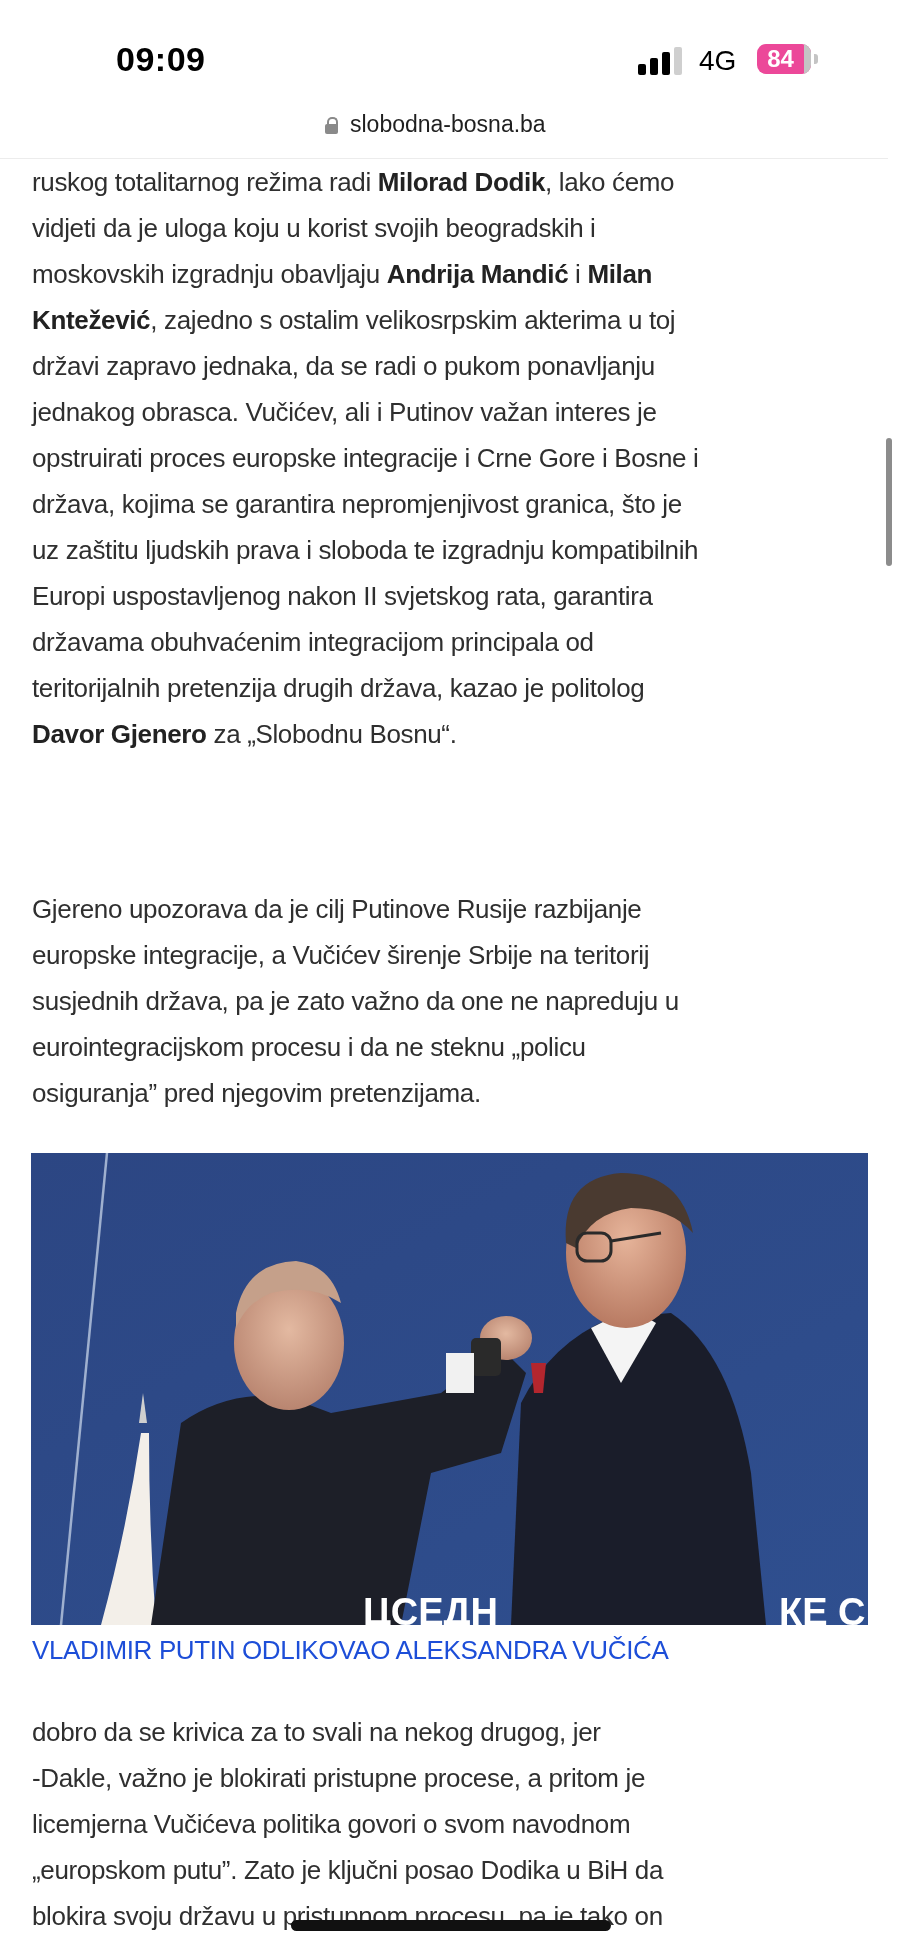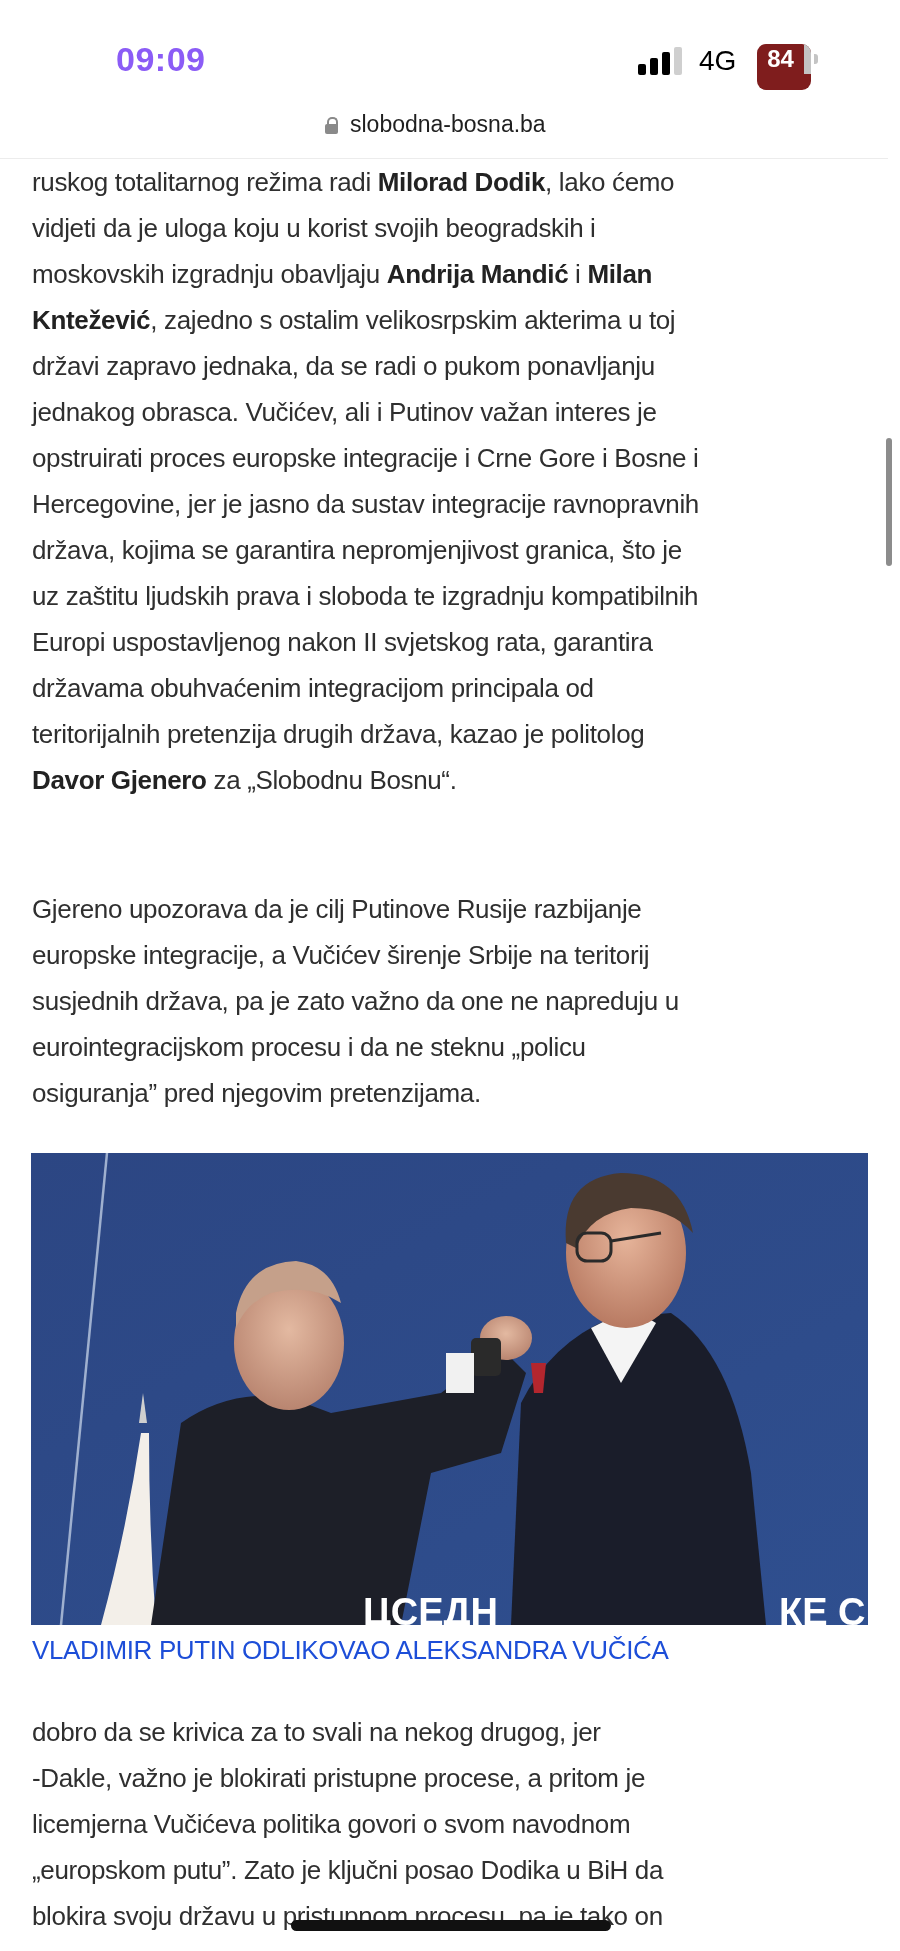--- a/index.html
+++ b/index.html
@@ -2,26 +2,26 @@
 <html><head>
 <meta charset="utf-8">
 <style>
   html, body { margin: 0; padding: 0; }
   body {
     width: 900px; height: 1951px; overflow: hidden; position: relative;
     background: #ffffff; color: #2b2b2b;
     font-family: "Liberation Sans", "DejaVu Sans", sans-serif;
   }
   .status-bar { position: absolute; left: 0; top: 0; width: 900px; height: 100px; }
-  .time { position: absolute; left: 116px; top: 40px; font-size: 34px; font-weight: 700; color: #8b5cf6; letter-spacing: 0.5px; }
+  .time { position: absolute; left: 116px; top: 40px; font-size: 34px; font-weight: 700; color: #000000; letter-spacing: 0.5px; }
   .signal { position: absolute; left: 638px; top: 47px; width: 46px; height: 28px; }
   .signal span { position: absolute; bottom: 0; width: 8px; border-radius: 2px; background: #000; }
   .signal span.dim { background: #cfcfcf; }
   .net { position: absolute; left: 699px; top: 45px; font-size: 28px; color: #000; }
-  .battery { position: absolute; left: 757px; top: 44px; width: 54px; height: 46px; border-radius: 9px; background: #7f1d1d; overflow: hidden; }
+  .battery { position: absolute; left: 757px; top: 44px; width: 54px; height: 30px; border-radius: 9px; background: #ec4899; overflow: hidden; }
   .battery .rest { position: absolute; right: 0; top: 0; width: 7px; height: 30px; background: #c4c4c4; }
   .battery .lvl { position: absolute; left: 0; top: 0; width: 47px; height: 30px; text-align: center; line-height: 30px; color: #fff; font-weight: 700; font-size: 24px; }
   .battery-nub { position: absolute; left: 814px; top: 54px; width: 4px; height: 10px; border-radius: 0 3px 3px 0; background: #c4c4c4; }
 
   .url-bar { position: absolute; left: 0; top: 100px; width: 888px; height: 58px; border-bottom: 1px solid #ececec; }
   .lock { position: absolute; left: 325px; top: 17px; width: 13px; height: 16px; }
   .lock .shackle { position: absolute; left: 2px; top: 0; width: 7px; height: 8px; border: 2px solid #8a8a8a; border-bottom: none; border-radius: 5px 5px 0 0; }
   .lock .body { position: absolute; left: 0; top: 7px; width: 13px; height: 10px; background: #8a8a8a; border-radius: 2px; }
   .url-text { position: absolute; left: 350px; top: 11px; font-size: 23px; color: #1f1f1f; }
 
@@ -67,21 +67,20 @@
 
 <div class="article">
   <p class="para p1">
       <span class="line"><span>ruskog totalitarnog režima radi </span><b>Milorad Dodik</b><span>, lako ćemo</span></span>
       <span class="line"><span>vidjeti da je uloga koju u korist svojih beogradskih i</span></span>
       <span class="line"><span>moskovskih izgradnju obavljaju </span><b>Andrija Mandić</b><span> i </span><b>Milan</b></span>
       <span class="line"><b>Kntežević</b><span>, zajedno s ostalim velikosrpskim akterima u toj</span></span>
       <span class="line"><span>državi zapravo jednaka, da se radi o pukom ponavljanju</span></span>
       <span class="line"><span>jednakog obrasca. Vučićev, ali i Putinov važan interes je</span></span>
       <span class="line"><span>opstruirati proces europske integracije i Crne Gore i Bosne i</span></span>
-      <span class="line"><span>Hercegovine, jer je jasno da sustav integracije ravnopravnih</span></span>
       <span class="line"><span>država, kojima se garantira nepromjenjivost granica, što je</span></span>
       <span class="line"><span>uz zaštitu ljudskih prava i sloboda te izgradnju kompatibilnih</span></span>
       <span class="line"><span>Europi uspostavljenog nakon II svjetskog rata, garantira</span></span>
       <span class="line"><span>državama obuhvaćenim integracijom principala od</span></span>
       <span class="line"><span>teritorijalnih pretenzija drugih država, kazao je politolog</span></span>
       <span class="line"><b>Davor Gjenero</b><span> za „Slobodnu Bosnu“.</span></span>
     </p>
   <p class="para p2">
       <span class="line"><span>Gjereno upozorava da je cilj Putinove Rusije razbijanje</span></span>
       <span class="line"><span>europske integracije, a Vučićev širenje Srbije na teritorij</span></span>

